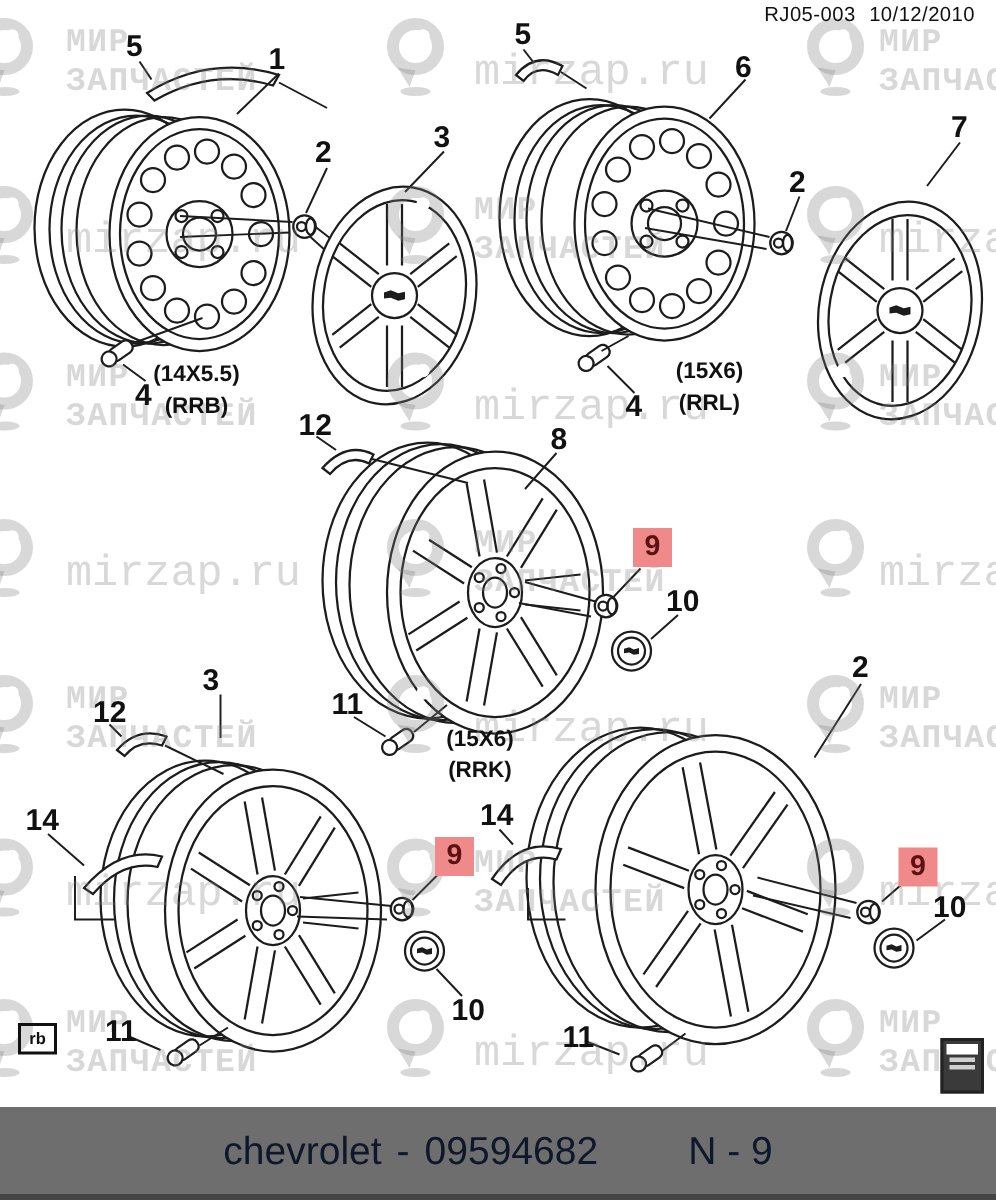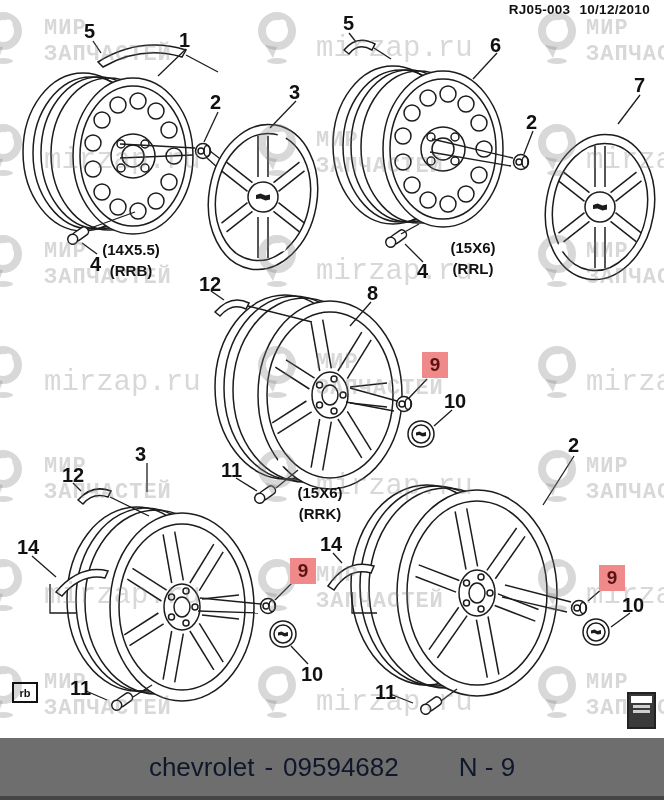--- a/index.html
+++ b/index.html
@@ -11,21 +11,21 @@
   .ld{stroke:#1c1c1c;stroke-width:1.3;fill:none;}
   #wm-layer{position:absolute;left:0;top:0;width:664px;height:776px;z-index:2;pointer-events:none;font-family:Liberation Mono, monospace;}
   .wm-tile{position:absolute;color:rgba(125,125,125,0.30);}
   .wm-mir{font-size:22px;font-weight:700;line-height:26px;letter-spacing:1px;white-space:nowrap;}
   .wm-url{font-size:29px;font-weight:500;white-space:nowrap;}
   .co{position:absolute;z-index:3;font-size:20px;font-weight:600;line-height:20px;}
   .co.red{width:26px;height:26px;display:flex;align-items:center;justify-content:center;
           background:#f08a8a;color:#5a1212;font-size:19px;}
   .wl{position:absolute;z-index:3;width:96px;text-align:center;font-size:15px;font-weight:600;line-height:19px;}
   .wl div{margin-bottom:2px;}
-  #hdr{position:absolute;z-index:3;top:2px;right:14px;font-size:13.5px;font-weight:700;
+  #hdr{position:absolute;z-index:3;top:2px;right:14px;font-size:13.5px;font-weight:400;
        display:flex;gap:9px;letter-spacing:0.3px;margin-left:17px;}
   #rb-tag{position:absolute;z-index:3;left:12px;top:682px;width:22px;height:17px;border:2px solid #111;
           font-size:11px;font-weight:600;display:flex;align-items:center;justify-content:center;}
   #book-icon{position:absolute;z-index:3;left:627px;top:692px;width:21px;height:29px;border:2.5px solid #222;
              background:#3a3a3a;padding:2px 2px;}
   #book-icon .bar{height:7px;background:#fff;margin-bottom:2px;}
   #book-icon .tl{height:3px;background:#cfcfcf;margin:2px 2px 0 2px;}
   #footer{position:absolute;z-index:4;left:0;top:738px;width:664px;height:58px;background:#6e6e6e;
           display:flex;align-items:center;justify-content:center;color:#0f172a;font-size:26px;}
   #footer .gap{width:40px;}

